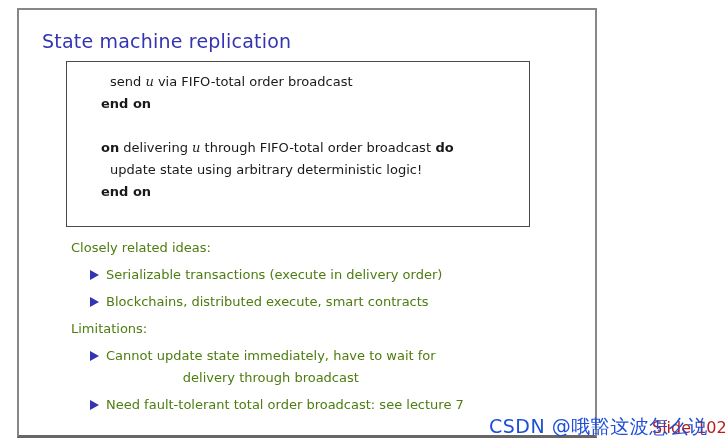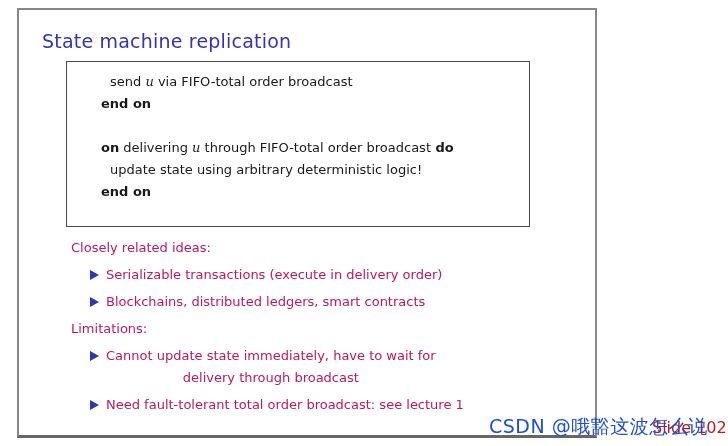--- a/index.html
+++ b/index.html
@@ -56,21 +56,21 @@
   .code-line.blank { height: 22px; }
   .kw { font-weight: bold; }
   .mvar { font-family: "DejaVu Serif", serif; font-style: italic; }
 
   .slide-body {
     position: absolute;
     left: 52px;              
     top: 227px;              
     font-size: 13px;
     line-height: 22px;
-    color: #be185d;
+    color: #4d7c0f;
     width: 500px;
   }
   .plain-line { margin-bottom: 5px; }
   .bullet-row {
     display: flex;
     align-items: flex-start;
     margin-left: 19px;
     margin-bottom: 5px;
   }
   .tri {
@@ -127,36 +127,36 @@
     <div class="slide-body">
       <div class="plain-line">Closely related ideas:</div>
 
       <div class="bullet-row">
         <span class="tri"></span>
         <span class="bullet-text">Serializable transactions (execute in delivery order)</span>
       </div>
 
       <div class="bullet-row">
         <span class="tri"></span>
-        <span class="bullet-text">Blockchains, distributed ledgers, smart contracts</span>
+        <span class="bullet-text">Blockchains, distributed execute, smart contracts</span>
       </div>
 
       <div class="plain-line">Limitations:</div>
 
       <div class="bullet-row">
         <span class="tri"></span>
         <span class="bullet-text">
           <div class="wrap-line">Cannot update state immediately, have to wait for</div>
           <div class="wrap-line">delivery through broadcast</div>
         </span>
       </div>
 
       <div class="bullet-row">
         <span class="tri"></span>
-        <span class="bullet-text">Need fault-tolerant total order broadcast: see lecture 1</span>
+        <span class="bullet-text">Need fault-tolerant total order broadcast: see lecture 7</span>
       </div>
     </div>
 
   </div>
 
   <div class="slide-number">Slide 102</div>
 
   <div class="watermark">CSDN @哦豁这波怎么说</div>
 
 </div>

